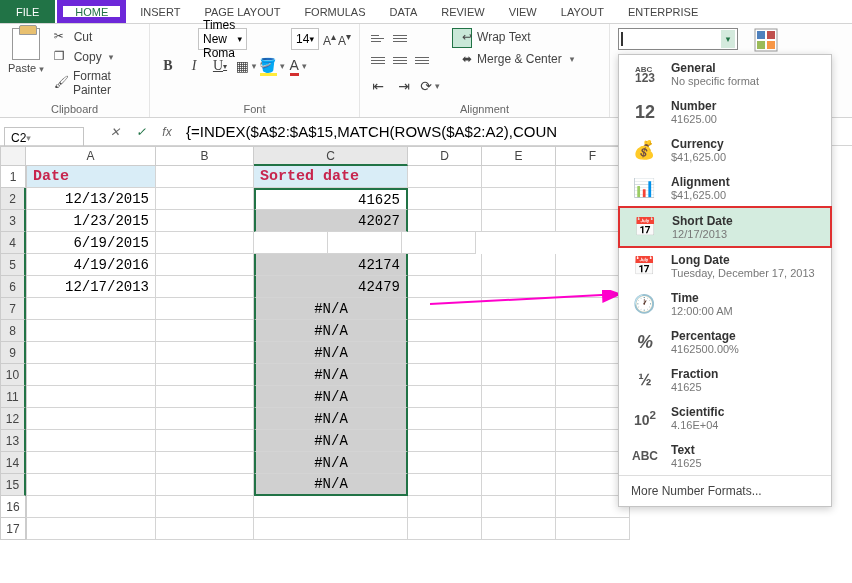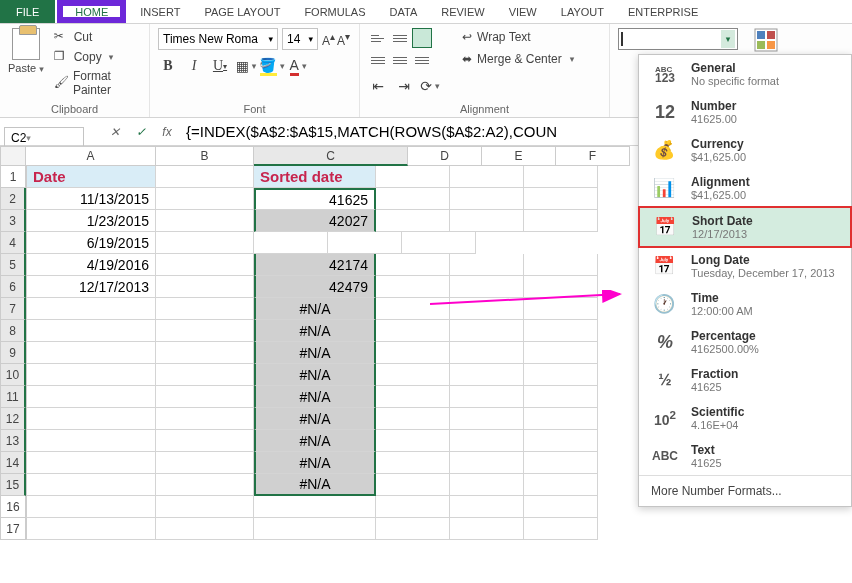--- a/index.html
+++ b/index.html
@@ -18,21 +18,21 @@
   .rbody { display: flex; gap: 8px; }
   .vstack { display: flex; flex-direction: column; gap: 2px; font-size: 12px; }
   .mini-btn { display: flex; align-items: center; gap: 4px; color: #444; padding: 1px 2px; }
   .ico { width: 16px; height: 16px; display:inline-block; }
   .paste-big { display:flex; flex-direction:column; align-items:center; gap:2px; font-size:11px; color:#444; }
   .paste-ico { width:28px; height:32px; background:#fff; border:1px solid #999; position:relative; }
   .paste-ico:before { content:""; position:absolute; top:-4px; left:6px; width:16px; height:8px; background:#e8c070; border:1px solid #999; border-radius:2px 2px 0 0;}
   .dropdown-caret::after { content:"▾"; font-size:9px; margin-left:3px; color:#666; }
 
   .font-row1 { display:flex; gap:4px; align-items:center; }
-  .sel { border:1px solid #c4c4c4; background:#fff; height:22px; padding:2px 4px; font-size:12px; display:flex; align-items:center; justify-content:space-between; }
+  .sel { border:1px solid #c4c4c4; background:#fff; height:22px; padding:2px 4px; font-size:12px; display:flex; align-items:center; justify-content:space-between;margin-left:40px; }
   .sel.font { width:120px; } .sel.size { width:36px; }
   .aA { display:flex; gap:2px; font-size:12px; color:#444; }
   .btnrow { display:flex; gap:6px; align-items:center; margin-top:6px; }
   .fb { width:20px; height:20px; display:flex; align-items:center; justify-content:center; font-family:"Times New Roman",serif; font-size:14px; color:#444; cursor:pointer; }
 
   .align-grid { display:grid; grid-template-columns:repeat(3,20px); grid-template-rows:repeat(2,20px); gap:2px; }
   .acell { width:20px; height:20px; display:flex; flex-direction:column; justify-content:center; gap:2px; padding:3px; }
   .acell span { height:1px; background:#666; display:block; }
   .acell.sel { background:#c9e8d8; border:1px solid #217346; }
 
@@ -54,32 +54,32 @@
   .colhdrs { display:flex; height:20px; }
   .rh-corner { width:26px; border:1px solid #ccc; background:#f3f3f3; }
   .colhdr { border:1px solid #ccc; border-left:none; text-align:center; font-size:12px; color:#444; background:#fff; display:flex; align-items:center; justify-content:center; }
   .colA { width:130px; } .colB { width:98px; } .colC { width:154px; background:#e8e8e8; border-bottom:2px solid #217346; }
   .colD,.colE,.colF { width:74px; }
   .rows { }
   .row { display:flex; height:22px; }
   .rowhdr { width:26px; border:1px solid #ccc; border-top:none; background:#fff; text-align:center; font-size:12px; color:#444; display:flex; align-items:center; justify-content:center; }
   .row.selrow .rowhdr { background:#e8e8e8; border-right:2px solid #217346; }
   .cell { border:1px solid #d4d4d4; border-top:none; border-left:none; padding:2px 6px; font-size:14px; display:flex; align-items:center; }
-  .cell.A { width:130px; justify-content:flex-end; font-family:Liberation Sans, sans-serif; border-left:1px solid #ccc; }
+  .cell.A { width:130px; justify-content:flex-end; font-family:Liberation Mono, monospace; border-left:1px solid #ccc; }
   .cell.B { width:98px; }
-  .cell.C { width:122px; justify-content:flex-end; font-family:Liberation Sans, sans-serif; }
+  .cell.C { width:154px; justify-content:flex-end; font-family:Liberation Mono, monospace; }
   .cell.D,.cell.E,.cell.F { width:74px; }
   .hdrcell { background:#d9edf7; color:#c7254e; font-weight:bold; justify-content:flex-start !important; font-family:"Times New Roman",serif; font-size:15px; }
   .sel-range { background:#d0d0d0; border-left:2px solid #217346 !important; border-right:2px solid #217346 !important; }
   .sel-top { border-top:2px solid #217346 !important; background:#fff !important; }
   .sel-bot { border-bottom:2px solid #217346 !important; }
   .center { justify-content:center !important; }
 
   
-  .fmt-panel { position:absolute; top:54px; right:0; width:214px; background:#fff; border:1px solid #c4c4c4; box-shadow:0 2px 8px rgba(0,0,0,.2); z-index:5; }
+  .fmt-panel { position:absolute; top:54px; right:20px; width:214px; background:#fff; border:1px solid #c4c4c4; box-shadow:0 2px 8px rgba(0,0,0,.2); z-index:5; }
   .fmt-item { display:flex; align-items:center; gap:10px; padding:6px 10px; cursor:pointer; }
   .fmt-item.active { background:#d4ecdf; border:2px solid #e03030; margin:-1px; }
   .fmt-ico { width:32px; height:26px; display:flex; align-items:center; justify-content:center; font-weight:bold; color:#555; }
   .fmt-txt .t { font-size:12px; color:#333; font-weight:bold; }
   .fmt-txt .s { font-size:11px; color:#777; }
   .fmt-more { border-top:1px solid #ddd; padding:8px 12px; font-size:12px; color:#444; }
 
   
   .arrow { position:absolute; top:290px; left:430px; width:200px; height:10px; z-index:3; }
   svg.arrow-svg { width:200px; height:20px; }
@@ -260,21 +260,21 @@
         <div class="rowhdr">1</div>
         <div class="cell A hdrcell">Date</div>
         <div class="cell B"></div>
         <div class="cell C hdrcell">Sorted date</div>
         <div class="cell D"></div>
         <div class="cell E"></div>
         <div class="cell F"></div>
       </div>
       <div class="row selrow">
         <div class="rowhdr">2</div>
-        <div class="cell A">11/13/2015</div>
+        <div class="cell A">12/13/2015</div>
         <div class="cell B"></div>
         <div class="cell C sel-range sel-top">41625</div>
         <div class="cell D"></div>
         <div class="cell E"></div>
         <div class="cell F"></div>
       </div>
       <div class="row selrow">
         <div class="rowhdr">3</div>
         <div class="cell A">1/23/2015</div>
         <div class="cell B"></div>

